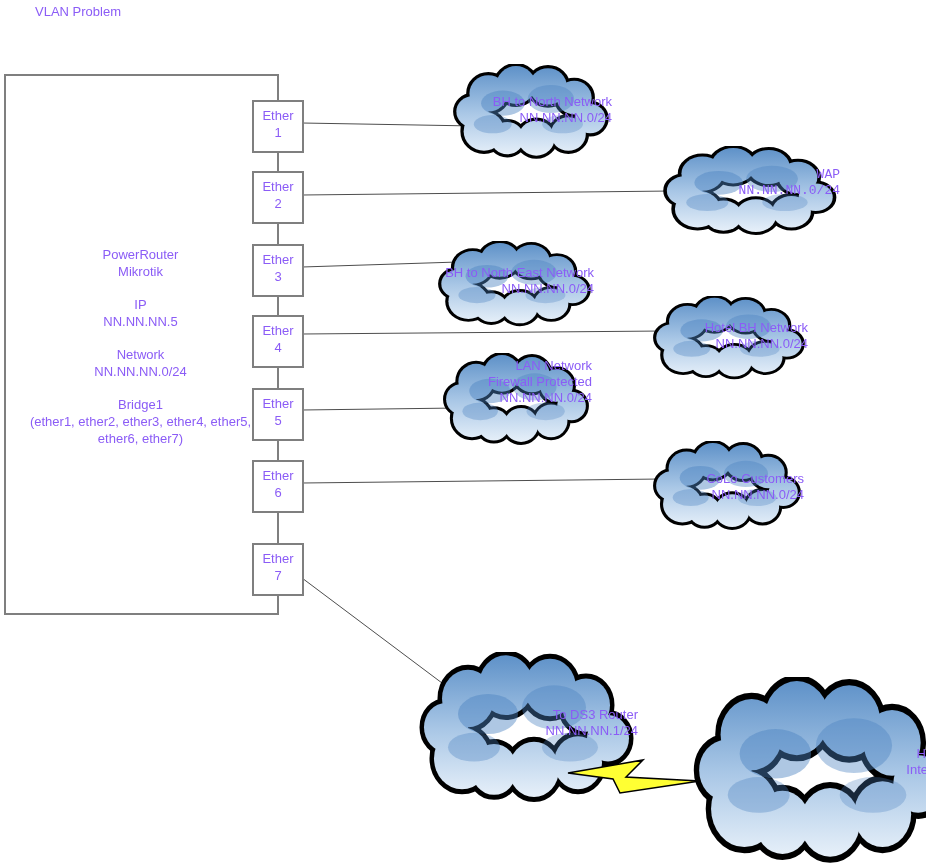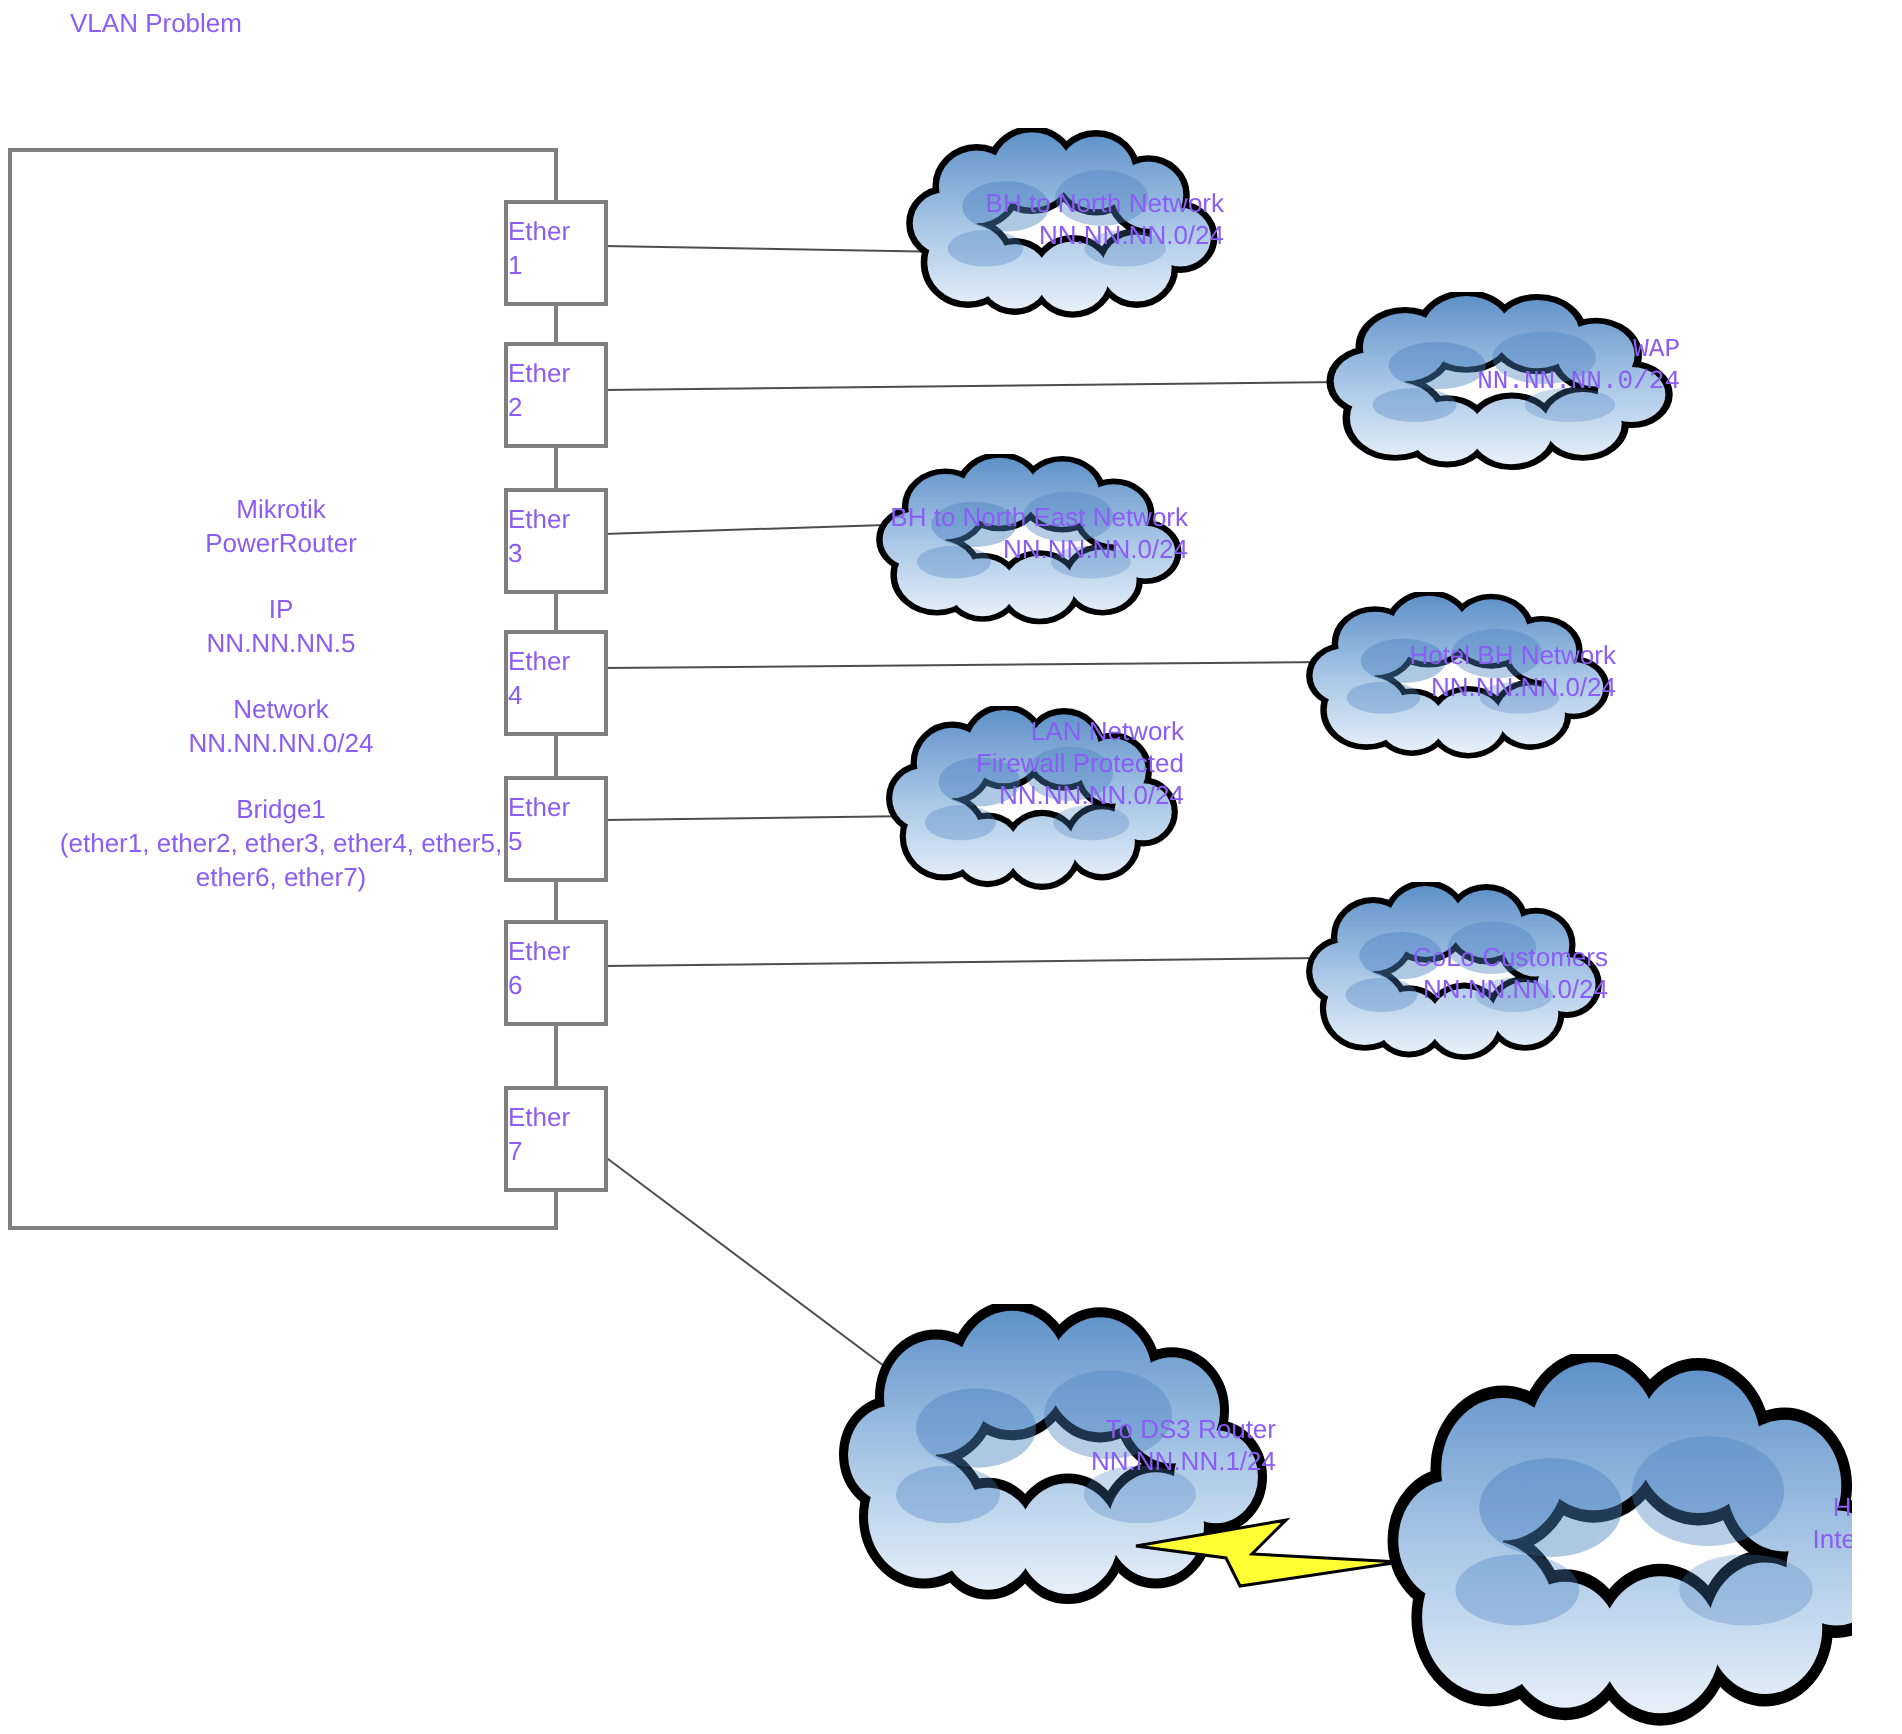--- a/index.html
+++ b/index.html
@@ -47,21 +47,21 @@
   #router-label .group { margin-bottom: 16px; }
   #router-label div { white-space: nowrap; }
 
   
   .port-box {
     left: 252px;
     width: 48px;
     height: 44px;
     border: 2px solid #7f7f7f;
     background: #ffffff;
-    text-align: left;
+    text-align: center;
     line-height: 17px;
     padding-top: 5px;
   }
   #port-1 { top: 100px; }
   #port-2 { top: 171px; }
   #port-3 { top: 244px; }
   #port-4 { top: 315px; }
   #port-5 { top: 388px; }
   #port-6 { top: 460px; }
   #port-7 { top: 543px; }
@@ -82,21 +82,21 @@
     width: 100%;
     text-align: center;
     line-height: 16px;
   }
   .cloud-label div { white-space: nowrap; text-align: right; }
 
   #cloud-bh-north       { left: 452px; top: 64px;  width: 160px; height: 98px; }
   #cloud-bh-north       .cloud-label { top: 30px; }
   #cloud-wap            { left: 662px; top: 146px; width: 178px; height: 92px; font-family: Liberation Mono, monospace; }
   #cloud-wap            .cloud-label { top: 21px; }
-  #cloud-bh-north-east  { left: 437px; top: 227px; width: 157px; height: 88px; }
+  #cloud-bh-north-east  { left: 437px; top: 241px; width: 157px; height: 88px; }
   #cloud-bh-north-east  .cloud-label { top: 24px; }
   #cloud-hotel-bh       { left: 652px; top: 296px; width: 156px; height: 86px; }
   #cloud-hotel-bh       .cloud-label { top: 24px; }
   #cloud-lan            { left: 442px; top: 353px; width: 150px; height: 95px; }
   #cloud-lan            .cloud-label { top: 5px; }
   #cloud-colo           { left: 652px; top: 441px; width: 152px; height: 92px; }
   #cloud-colo           .cloud-label { top: 30px; }
   #cloud-ds3            { left: 418px; top: 652px; width: 220px; height: 155px; }
   #cloud-ds3            .cloud-label { top: 55px; }
   #cloud-happy-internet { left: 692px; top: 677px; width: 262px; height: 192px; }
@@ -150,22 +150,22 @@
       <line x1="302" y1="578" x2="470" y2="704"></line>
     </g>
   </svg>
 
   <div id="diagram-title" class="abs">VLAN Problem</div>
 
   <div id="router-box" class="abs"></div>
 
   <div id="router-label" class="abs">
     <div class="group">
+      <div>PowerRouter</div>
       <div>Mikrotik</div>
-      <div>PowerRouter</div>
     </div>
     <div class="group">
       <div>IP</div>
       <div>NN.NN.NN.5</div>
     </div>
     <div class="group">
       <div>Network</div>
       <div>NN.NN.NN.0/24</div>
     </div>
     <div class="group">

